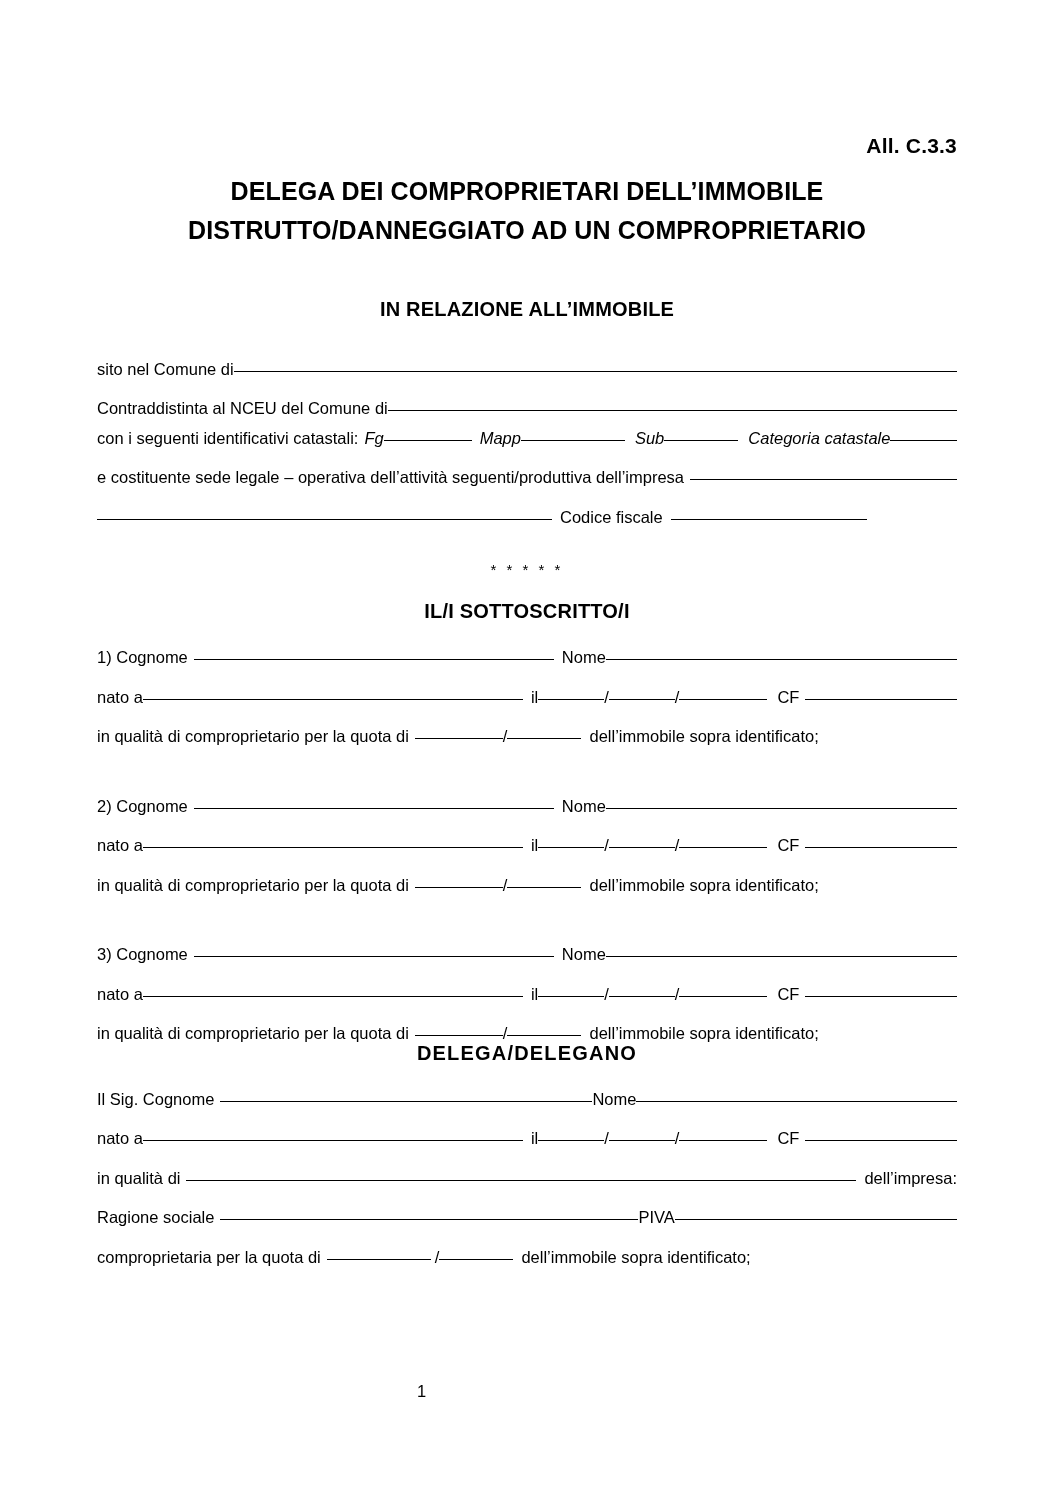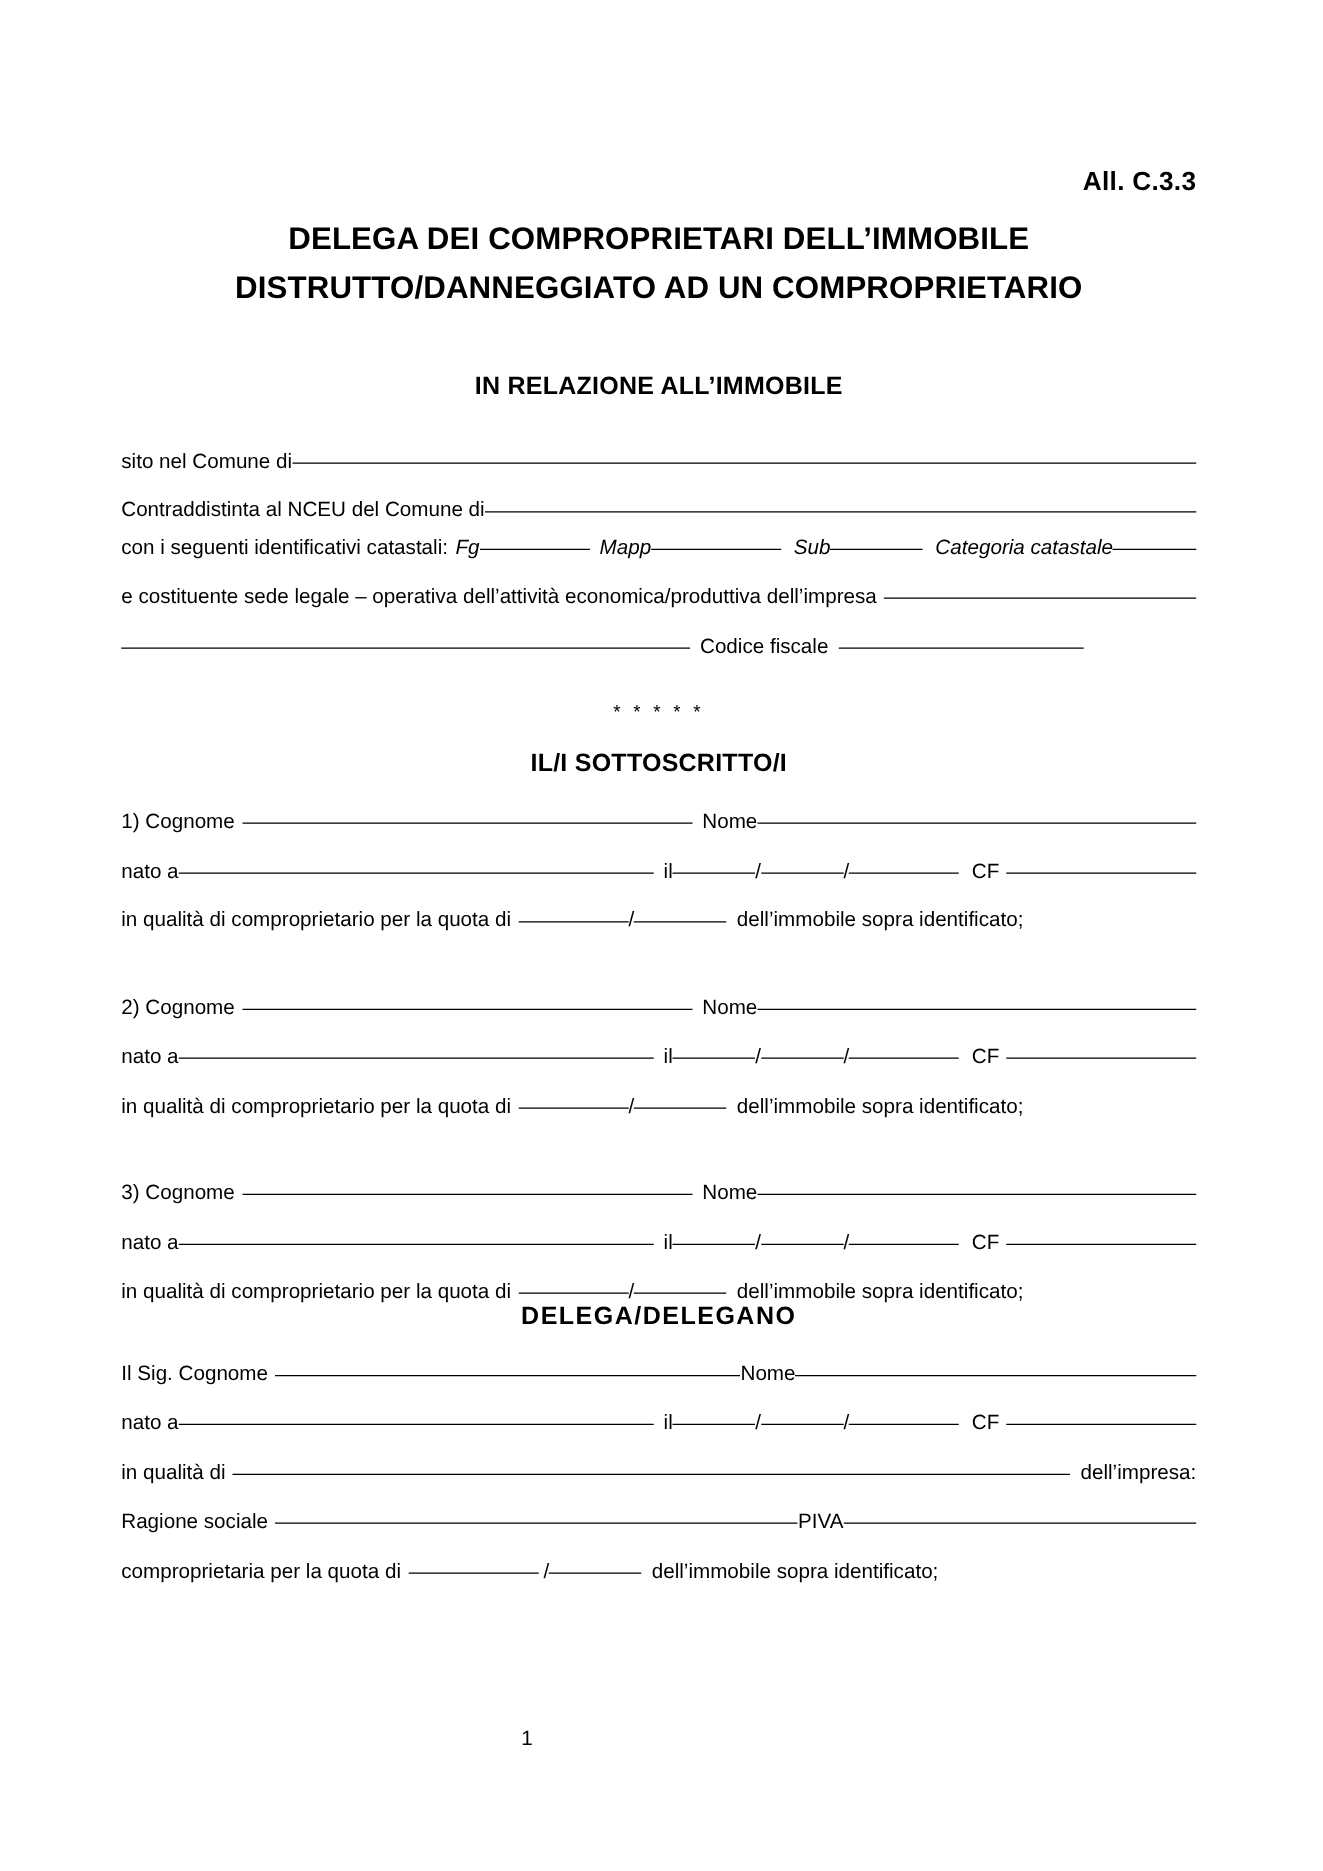--- a/index.html
+++ b/index.html
@@ -146,21 +146,21 @@
       <span class="u w12"></span>
       <span class="txt ital" style="padding-left:8px">Mapp</span>
       <span class="u w14"></span>
       <span class="txt ital" style="padding-left:10px">Sub</span>
       <span class="u w10"></span>
       <span class="txt ital" style="padding-left:10px">Categoria catastale</span>
       <span class="fill"></span>
     </div>
 
     <div class="line r5">
-      <span class="txt">e costituente sede legale – operativa dell’attività economica/produttiva dell’impresa</span>
+      <span class="txt">e costituente sede legale – operativa dell’attività seguenti/produttiva dell’impresa</span>
       <span class="fill" style="margin-left:6px"></span>
     </div>
 
     <div class="line r6">
       <span class="u" style="width:455px"></span>
       <span class="txt" style="padding:0 8px">Codice fiscale</span>
       <span class="u w26"></span>
     </div>
 
     <div class="stars">* * * * *</div>

